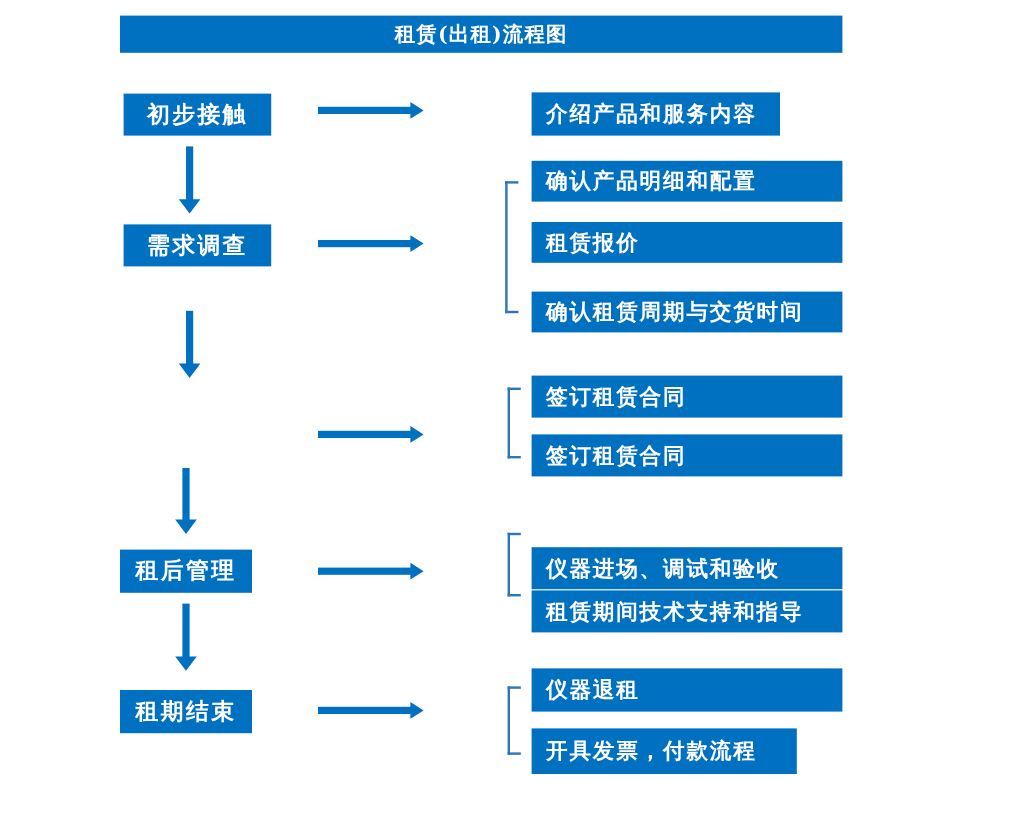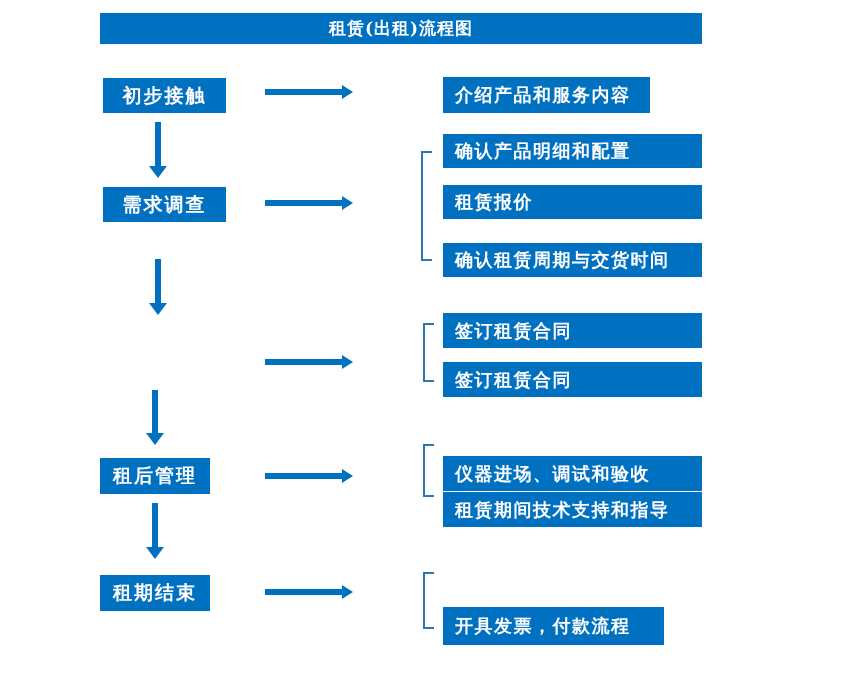--- a/index.html
+++ b/index.html
@@ -87,15 +87,16 @@
   <div class="bluebox detailbox" style="left:443px;top:134px;width:259px;height:34px;">确认产品明细和配置</div>
   <div class="bluebox detailbox" style="left:443px;top:185px;width:259px;height:34px;">租赁报价</div>
   <div class="bluebox detailbox" style="left:443px;top:243px;width:259px;height:34px;padding-left:12px;">确认租赁周期与交货时间</div>
 
   <div class="bluebox detailbox" style="left:443px;top:313px;width:259px;height:35px;">签订租赁合同</div>
   <div class="bluebox detailbox" style="left:443px;top:362px;width:259px;height:35px;">签订租赁合同</div>
 
   <div class="bluebox detailbox" style="left:443px;top:424px;width:259px;height:35px;margin-top:32px;">仪器进场、调试和验收</div>
   <div class="bluebox detailbox" style="left:443px;top:492px;width:259px;height:35px;">租赁期间技术支持和指导</div>
 
+  <div class="bluebox detailbox" style="left:443px;top:557px;width:259px;height:36px;">仪器退租</div>
   <div class="bluebox detailbox" style="left:443px;top:607px;width:221px;height:38px;">开具发票，付款流程</div>
 
 </div>
 
 </body></html>

